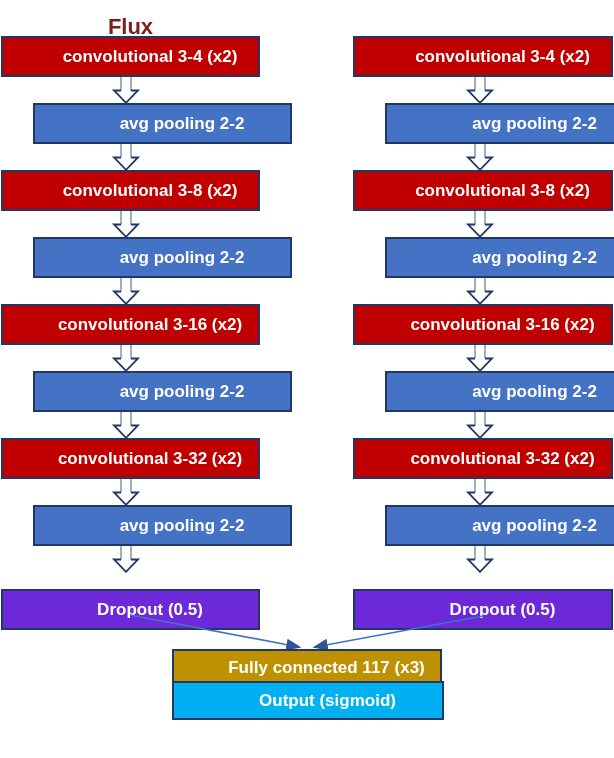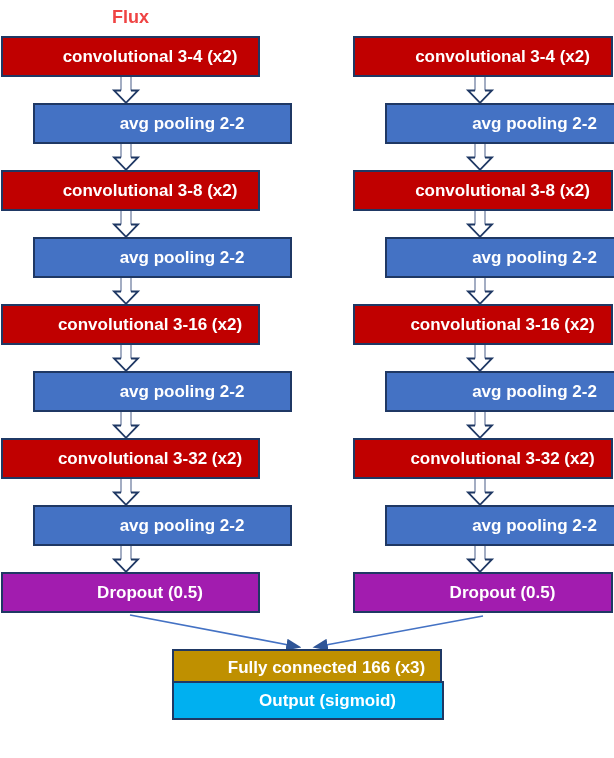--- a/index.html
+++ b/index.html
@@ -4,36 +4,36 @@
 <style>
   html,body{margin:0;padding:0;background:#ffffff;}
   .canvas{
     position:relative;
     width:614px;height:758px;
     background:#ffffff;
     font-family:"Liberation Sans", sans-serif;
     overflow:hidden;
   }
   .col-title{
-    position:absolute;top:2px;height:30px;line-height:30px;
-    text-align:center;font-size:18px;font-weight:600;color:#ef4444;
+    position:absolute;top:12px;height:30px;line-height:30px;
+    text-align:center;font-size:22px;font-weight:600;color:#7f1d1d;
   }
   .box{
     position:absolute;box-sizing:border-box;
     height:41px;border:2.5px solid #1F3864;
     display:flex;align-items:center;justify-content:center;
     color:#ffffff;font-size:17px;font-weight:bold;
     white-space:nowrap;
     padding-left:39px;
   }
   .colL{left:1px;width:259px;}
   .colR{left:353px;width:260px;}
   .conv{background:#C00000;}
   .pool{background:#4472C4;margin-left:32px;}
-  .dropout{background:#a21caf;}
+  .dropout{background:#6d28d9;margin-top:17px;}
   .fc{background:#BF9000;left:172px;top:649px;width:270px;height:38px;}
   .out{background:#00B0F0;left:172px;top:681px;width:272px;height:39px;}
   .harrow{position:absolute;width:34px;height:27px;}
   .merge-svg{position:absolute;left:0;top:612px;}
 </style>
 </head>
 <body>
 
 <div class="canvas">
 
@@ -128,21 +128,21 @@
   <svg class="merge-svg" width="614" height="40" viewBox="0 0 614 40">
     <defs>
       <marker id="mh" markerWidth="9" markerHeight="7" refX="7.5" refY="3.5" orient="auto">
         <path d="M0 0 L9 3.5 L0 7 Z" fill="#2F5597"></path>
       </marker>
     </defs>
     <line x1="130" y1="3" x2="299" y2="35" stroke="#4472C4" stroke-width="1.7" marker-end="url(#mh)"></line>
     <line x1="483" y1="4" x2="315" y2="35" stroke="#4472C4" stroke-width="1.7" marker-end="url(#mh)"></line>
   </svg>
 
-  <div class="box fc">Fully connected 166 (x3)</div>
+  <div class="box fc">Fully connected 117 (x3)</div>
 
   <svg class="harrow" style="left:290px;top:689px" viewBox="0 0 34 27">
       <path d="M12 0 V13.5 M22 0 V13.5" stroke="#9AA5BD" stroke-width="1.8" fill="none"></path>
       <path d="M12 13.5 H5 L17 25.8 L29 13.5 H22" stroke="#1F3864" stroke-width="1.8" fill="none"></path>
     </svg>
 
   <div class="box out">Output (sigmoid)</div>
 
 </div>
 

